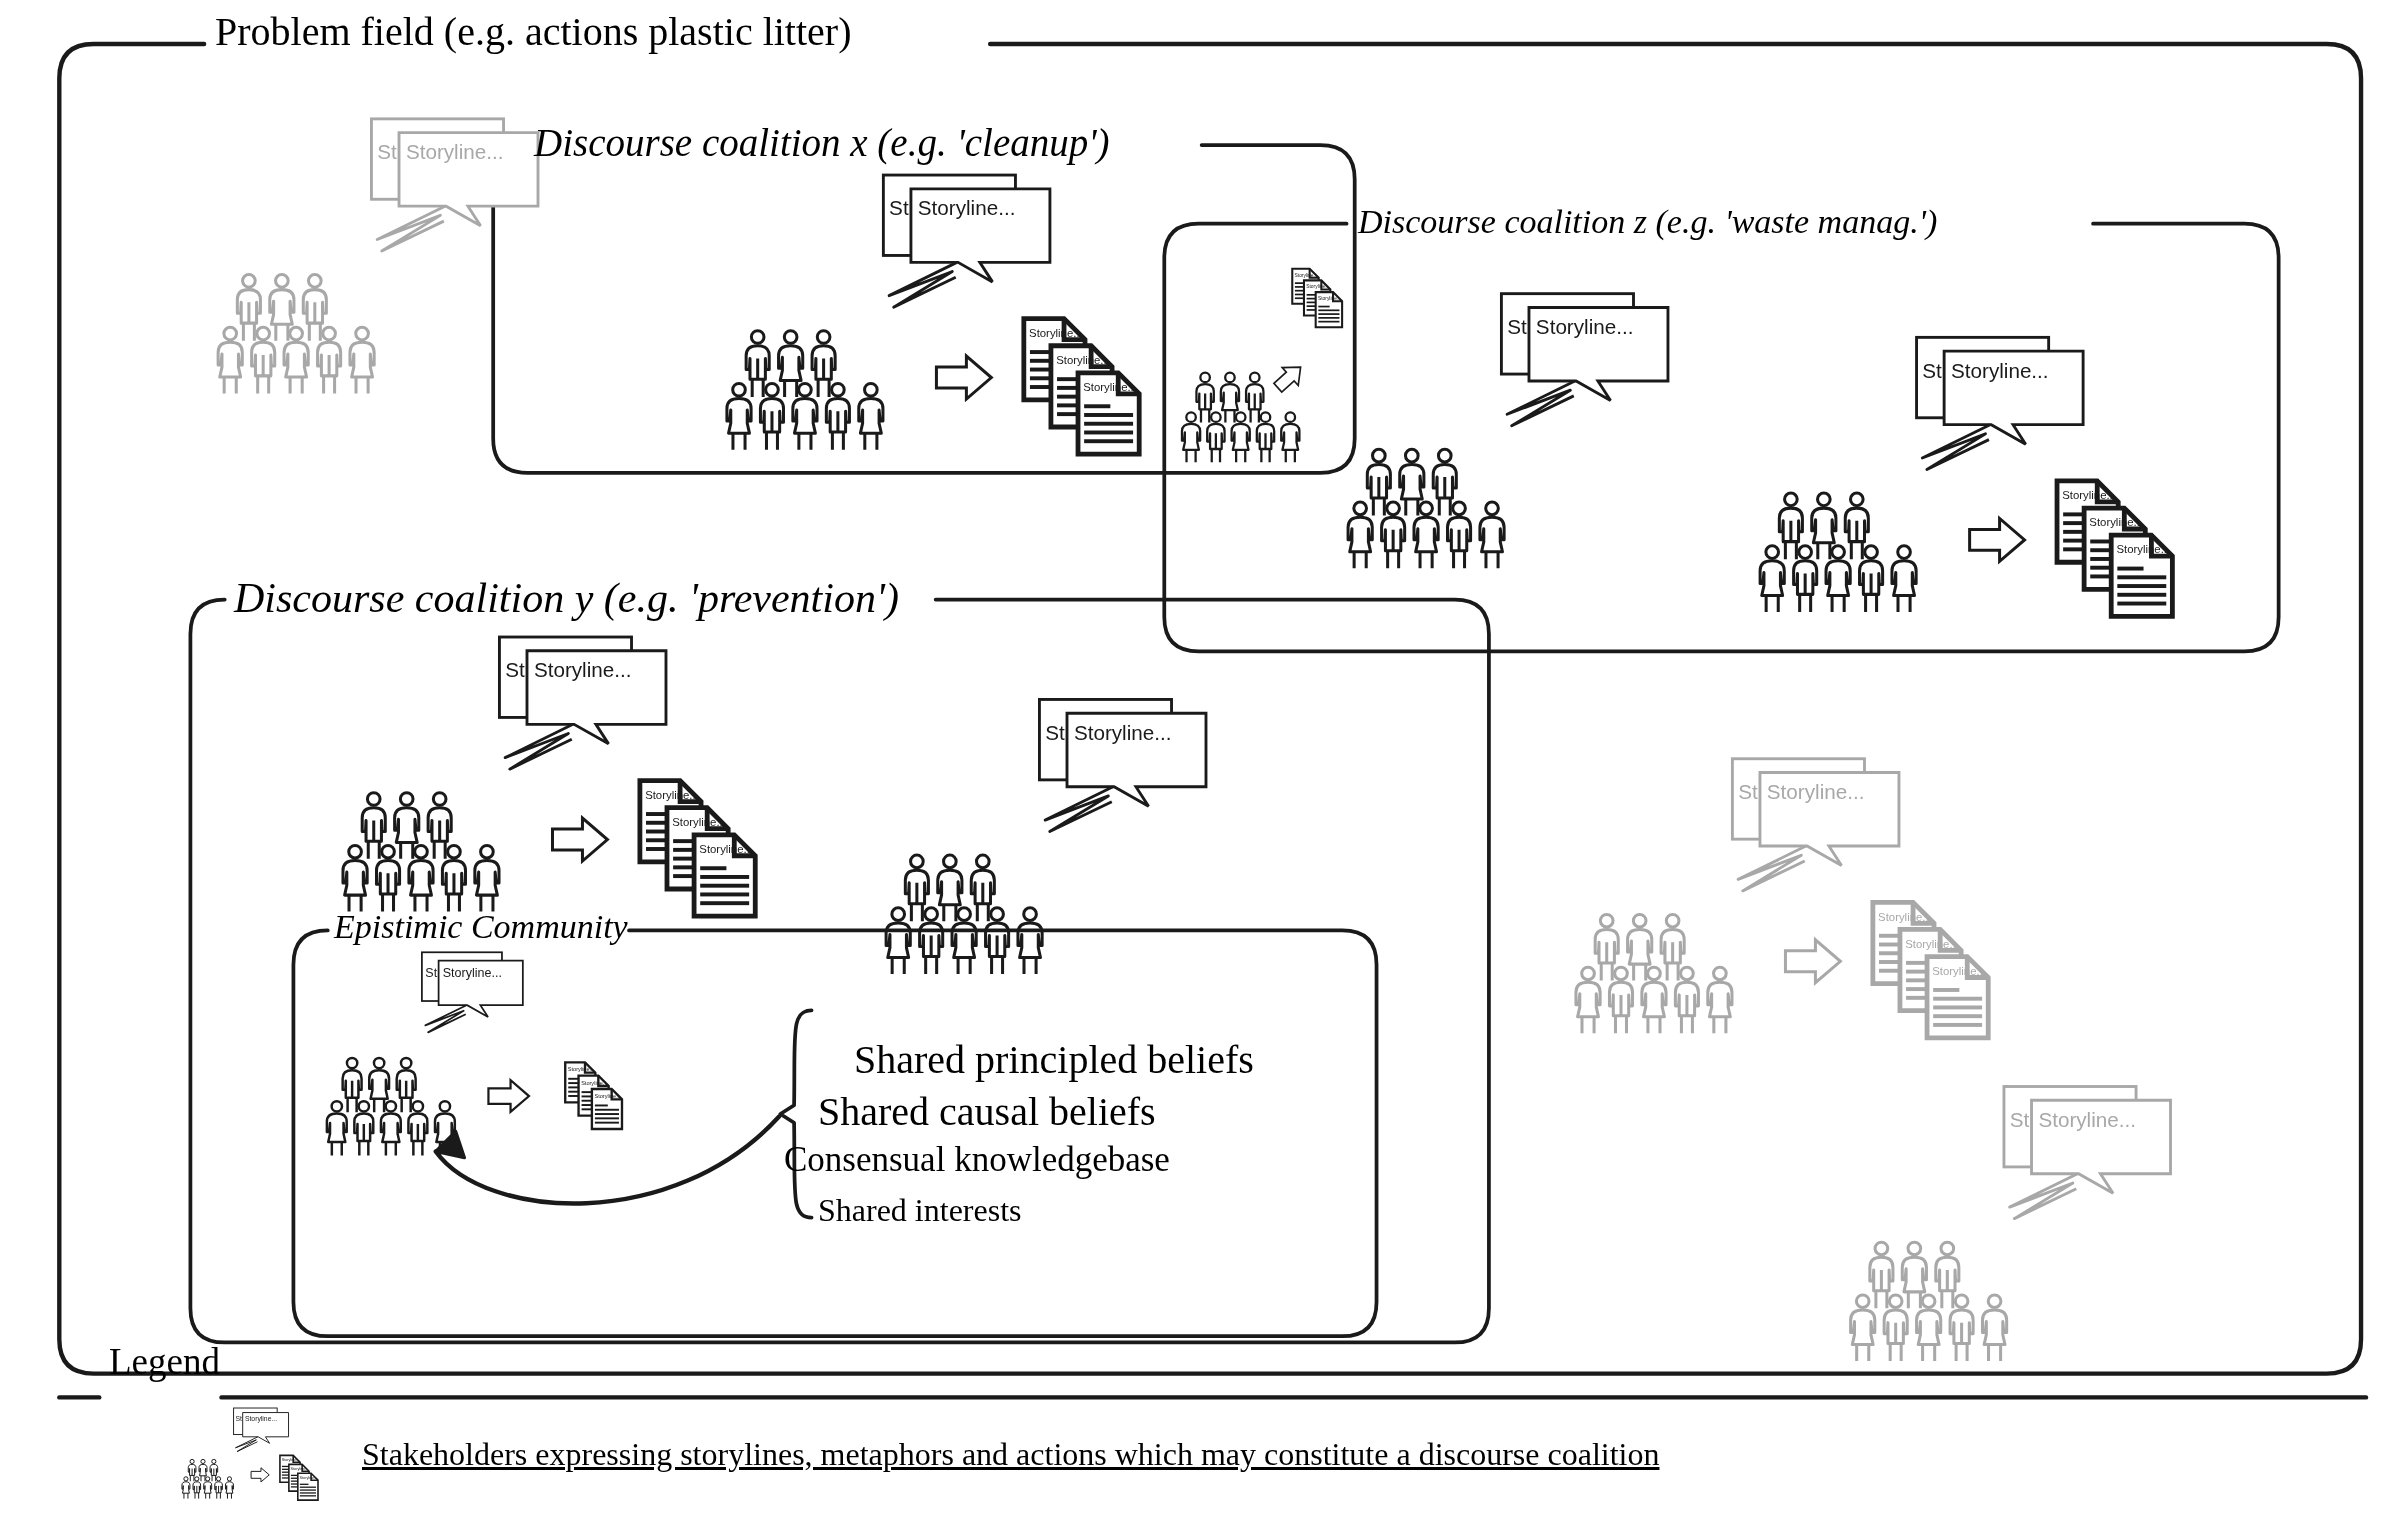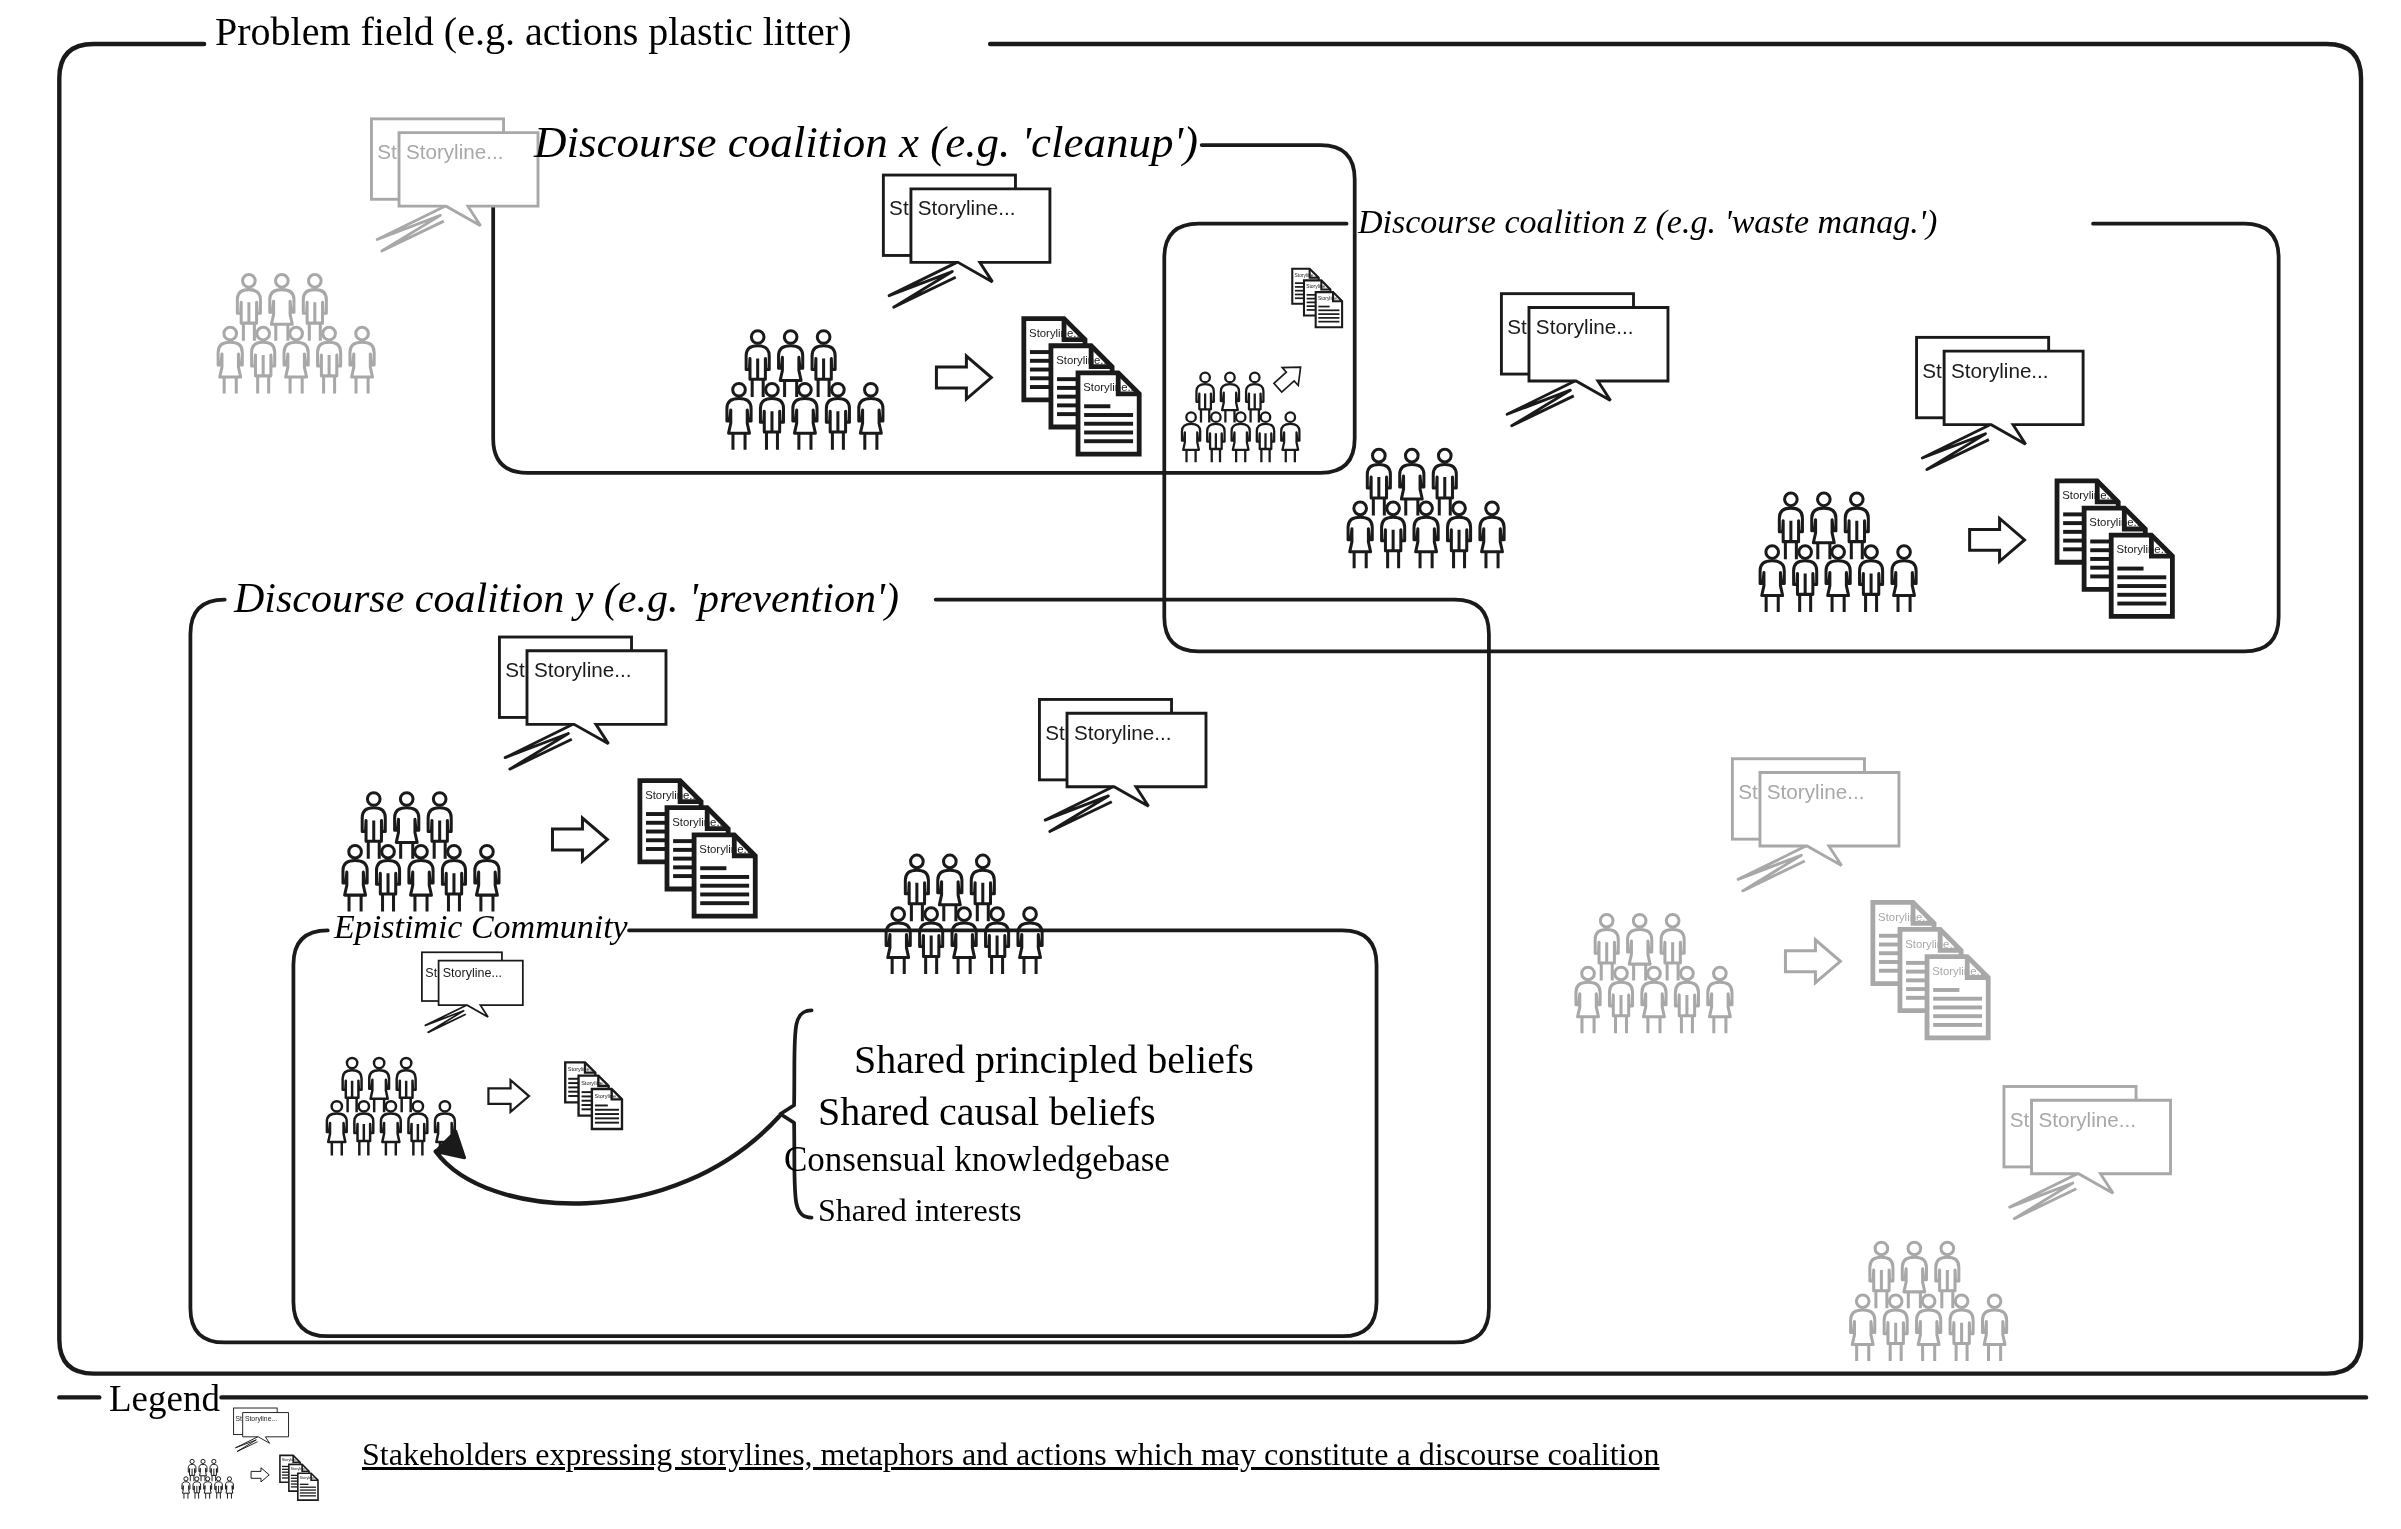--- a/index.html
+++ b/index.html
@@ -821,25 +821,25 @@
         </g>
       </g>
       <path d="M 1300 1618 C 1266 1618 1274 1658 1272 1770 L 1250 1784 L 1272 1798 C 1274 1910 1266 1950 1300 1950" fill="none" stroke="#1a1a1a" stroke-width="6" stroke-linecap="round" stroke-linejoin="round"></path>
       <path d="M 1248 1788 C 1078 1974 778 1954 698 1844" fill="none" stroke="#1a1a1a" stroke-width="7" stroke-linecap="round"></path>
       <path d="M 698 1844 l 46 10 l -14 -42 z" fill="#1a1a1a" stroke="#1a1a1a" stroke-width="5" stroke-linejoin="round"></path>
       <path d="M 95 2238 L 159 2238" fill="none" stroke="#1a1a1a" stroke-width="7" stroke-linecap="round"></path>
       <path d="M 354.8 2238 L 3790 2238" fill="none" stroke="#1a1a1a" stroke-width="7" stroke-linecap="round"></path>
     </svg>
   <div id="labels">
       <div class="lbl lbl-roman" style="left: 215px; top: 11.2px; font-size: 40px; line-height: 42px;">Problem field (e.g. actions plastic litter)</div>
-      <div class="lbl lbl-italic" style="left: 534px; top: 122px; font-size: 45px; line-height: 41px;">Discourse coalition x  (e.g. 'cleanup')</div>
+      <div class="lbl lbl-italic" style="left: 534px; top: 122px; font-size: 39px; line-height: 41px;">Discourse coalition x  (e.g. 'cleanup')</div>
       <div class="lbl lbl-italic" style="left: 1358px; top: 201px; font-size: 34px; line-height: 41px;">Discourse coalition z (e.g. 'waste manag.')</div>
       <div class="lbl lbl-italic" style="left: 234px; top: 578px; font-size: 42px; line-height: 41px;">Discourse coalition y (e.g. 'prevention')</div>
       <div class="lbl lbl-italic" style="left: 334px; top: 909px; font-size: 34px; line-height: 36px;">Epistimic Community</div>
       <div class="lbl lbl-roman" style="left: 818px; top: 1036px; font-size: 40px; margin-left: 36px;">Shared  principled beliefs</div>
       <div class="lbl lbl-roman" style="left: 818px; top: 1088px; font-size: 40px; text-align: center;">Shared causal beliefs</div>
       <div class="lbl lbl-roman" style="left: 784px; top: 1140px; font-size: 35px;">Consensual knowledgebase</div>
       <div class="lbl lbl-roman" style="left: 818px; top: 1192px; font-size: 32px;">Shared interests</div>
-      <div class="lbl lbl-roman" style="left: 109px; top: 1377px; font-size: 37px;">Legend</div>
+      <div class="lbl lbl-roman" style="left: 109px; top: 1340px; font-size: 37px;">Legend</div>
       <div class="lbl lbl-roman" style="left: 362px; top: 1436px; font-size: 32px; text-decoration: underline;">Stakeholders expressing storylines, metaphors and actions which may constitute a discourse coalition</div>
     </div>
 </div>
 
 
 </body></html>

